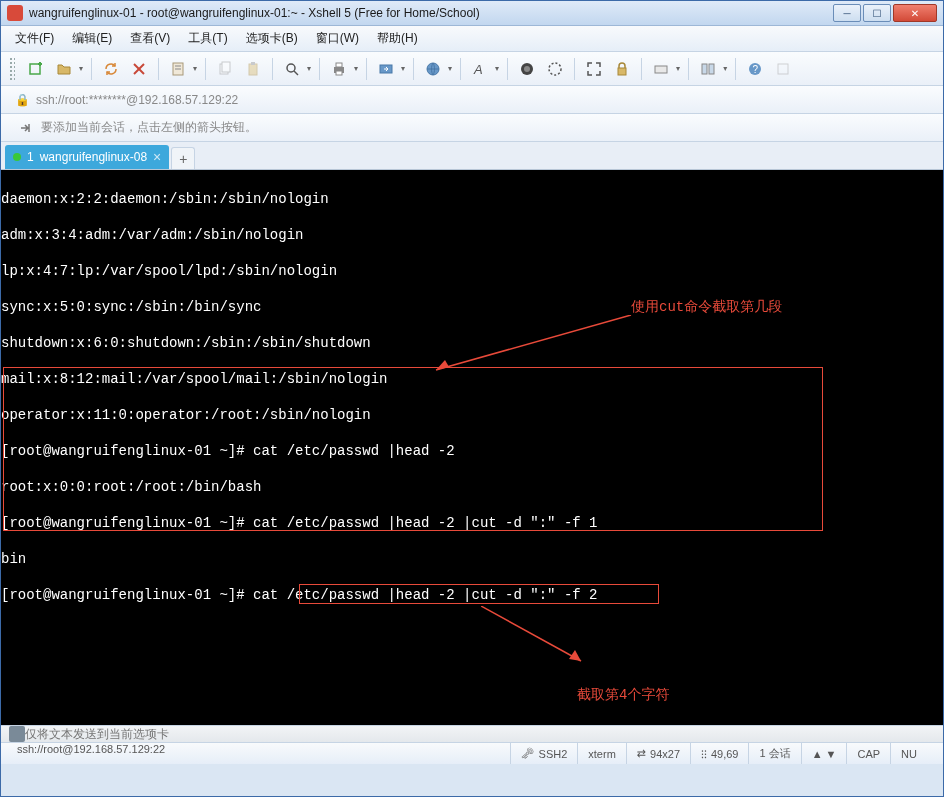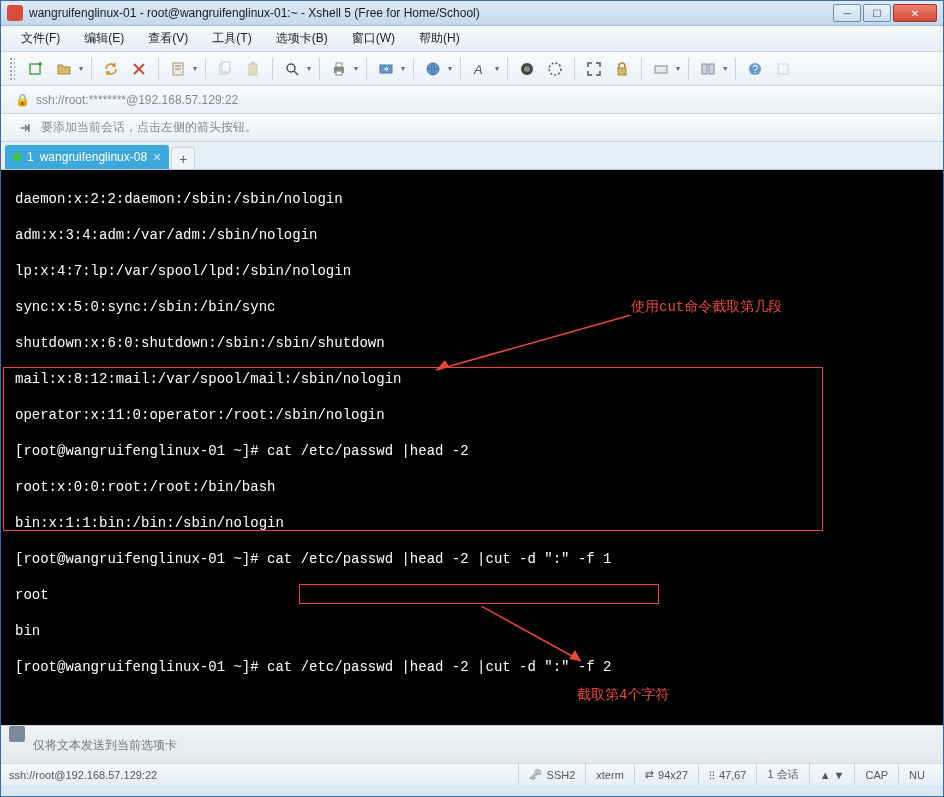--- a/index.html
+++ b/index.html
@@ -3,44 +3,44 @@
 <meta charset="utf-8">
 <style>
 * { margin: 0; padding: 0; box-sizing: border-box; }
 body { font-family: "Microsoft YaHei", "Segoe UI", Tahoma, sans-serif; font-size: 12px; background: #dae6f3; width: 944px; height: 797px; overflow: hidden; border: 1px solid #3c6aa8; }
 .titlebar { height: 22px; background: linear-gradient(#dfeaf8, #c2d7ef); display: flex; align-items: center; padding: 12px 6px; border-bottom: 1px solid #9db7d6; }
 .titlebar .app-icon { width: 16px; height: 16px; background: #d84a3a; border-radius: 3px; margin-right: 6px; }
 .titlebar .title { flex: 1; color: #1a1a1a; font-size: 12px; }
 .winbtns { display: flex; gap: 0; }
 .winbtn { width: 28px; height: 18px; border: 1px solid #6a8db8; background: linear-gradient(#eaf1fa,#cddef0); display: flex; align-items: center; justify-content: center; font-size: 10px; color: #2a4a70; border-radius: 2px; margin-left: 2px; }
 .winbtn.close { background: linear-gradient(#f08070,#d24a38); color: #fff; width: 44px; border-color: #a03828; }
-.menubar { height: 26px; background: linear-gradient(#f8fafc,#e6eef8); border-bottom: 1px solid #c6d4e4; display: flex; align-items: center; padding: 0 4px; gap: 8px; }
+.menubar { height: 26px; background: linear-gradient(#f8fafc,#e6eef8); border-bottom: 1px solid #c6d4e4; display: flex; align-items: center; padding: 0 4px; gap: 2px; }
 .menubar .mitem { padding: 3px 8px; color: #222; cursor: default; }
 .toolbar { height: 34px; background: linear-gradient(#fafcfe,#eaf0f8); border-bottom: 1px solid #c6d4e4; display: flex; align-items: center; padding: 0 8px; gap: 6px; position: relative; }
 .toolbar .dragdots { width: 6px; height: 24px; background-image: radial-gradient(#9aa 1px, transparent 1px); background-size: 4px 4px; margin-right: 4px; }
 .tbtn { width: 22px; height: 22px; display: flex; align-items: center; justify-content: center; color: #555; border-radius: 2px; }
 .tbtn.accent { color: #4aa84a; }
 .tsep { width: 1px; height: 22px; background: #c6d4e4; margin: 0 2px; }
 .dd { font-size: 8px; color: #666; margin-left: -2px; }
 .addrbar { height: 28px; background: linear-gradient(#fafcfe,#eaf0f8); border-bottom: 1px solid #c6d4e4; display: flex; align-items: center; padding: 0 8px; gap: 6px; }
 .addrbar .lock { color: #b8a868; font-size: 12px; }
 .addrbar .addr { color: #888; font-size: 12px; }
 .hintbar { height: 28px; background: linear-gradient(#fafcfe,#eaf0f8); border-bottom: 1px solid #c6d4e4; display: flex; align-items: center; padding: 0 10px; gap: 8px; color: #888; }
 .tabsbar { height: 28px; background: #e8eef6; border-bottom: 1px solid #b8c6d6; display: flex; align-items: flex-end; padding: 0 4px; }
 .tab { height: 24px; background: #3da8dc; color: #fff; border-radius: 3px 3px 0 0; display: flex; align-items: center; padding: 0 8px; gap: 6px; font-size: 12px; margin-right: 2px; }
 .tab .dot { width: 8px; height: 8px; background: #3ac83a; border-radius: 50%; }
 .tab .close { color: #cfe8f6; font-size: 14px; line-height: 1; cursor: pointer; }
 .newtab { width: 24px; height: 22px; background: #f0f4f8; border: 1px solid #c6d4e4; border-bottom: none; border-radius: 3px 3px 0 0; display: flex; align-items: center; justify-content: center; color: #666; font-size: 14px; }
-.terminal { height: 555px; background: #000; color: #fff; font-family: "Consolas", "Courier New", monospace; font-size: 14px; line-height: 18px; padding: 2px 14px; position: relative; overflow: hidden; white-space: pre; }
+.terminal { height: 555px; background: #000; color: #fff; font-family: "Consolas", "Courier New", monospace; font-size: 14px; line-height: 18px; padding: 2px 0; position: relative; overflow: hidden; white-space: pre; }
 .terminal .redtxt { color: #e84a3a; position: absolute; }
 .terminal .redbox { position: absolute; border: 1px solid #e84a3a; pointer-events: none; }
-.sendbar { height: 38px; background: linear-gradient(#f2f4f6,#e4e8ec); border-top: 1px solid #c6d4e4; display: flex; padding: 0 8px; gap: 8px; }
+.sendbar { height: 17px; background: linear-gradient(#f2f4f6,#e4e8ec); border-top: 1px solid #c6d4e4; display: flex; align-items: center; padding: 0 8px; }
 .sendbar .sendicon { width: 16px; height: 16px; background: #7a8a98; border-radius: 2px; }
 .sendbar input { flex: 1; border: none; background: transparent; font-size: 12px; color: #999; outline: none; }
-.statusbar { height: 22px; background: linear-gradient(#f8fafc,#e6eef8); border-top: 1px solid #c6d4e4; display: flex; align-items: center; padding: 0 8px; font-size: 11px; color: #555; }
+.statusbar { height: 22px; background: linear-gradient(#f8fafc,#e6eef8); border-top: 1px solid #c6d4e4; display: flex; padding: 0 16px; font-size: 11px; color: #555; }
 .statusbar .sp { flex: 1; }
 .statusbar .cell { padding: 0 10px; border-left: 1px solid #c6d4e4; height: 100%; display: flex; align-items: center; gap: 4px; }
 svg { display: block; }
 </style>
 </head>
 <body>
 
 <div class="titlebar">
   <div class="app-icon"></div>
   <div class="title">wangruifenglinux-01 - root@wangruifenglinux-01:~ - Xshell 5 (Free for Home/School)</div>
@@ -236,23 +236,21 @@
 <div class="terminal">
 <div>daemon:x:2:2:daemon:/sbin:/sbin/nologin</div>
 <div>adm:x:3:4:adm:/var/adm:/sbin/nologin</div>
 <div>lp:x:4:7:lp:/var/spool/lpd:/sbin/nologin</div>
 <div>sync:x:5:0:sync:/sbin:/bin/sync</div>
 <div>shutdown:x:6:0:shutdown:/sbin:/sbin/shutdown</div>
 <div>mail:x:8:12:mail:/var/spool/mail:/sbin/nologin</div>
 <div>operator:x:11:0:operator:/root:/sbin/nologin</div>
 <div>[root@wangruifenglinux-01 ~]# cat /etc/passwd |head -2</div>
 <div>root:x:0:0:root:/root:/bin/bash</div>
-<div>bin:x:1:1:bin:/bin:/sbin/nologin</div>
 <div>[root@wangruifenglinux-01 ~]# cat /etc/passwd |head -2 |cut -d ":" -f 1</div>
-<div>root</div>
 <div>bin</div>
 <div>[root@wangruifenglinux-01 ~]# cat /etc/passwd |head -2 |cut -d ":" -f 2</div>
 
 
 
 
 
 
 
 
@@ -288,19 +286,19 @@
       <span>🗝</span>
       <span>SSH2</span>
     </span>
   <span class="cell">xterm</span>
   <span class="cell">
       <span>⇄</span>
       <span>94x27</span>
     </span>
   <span class="cell">
       <span>⁝⁝</span>
-      <span>47,67</span>
+      <span>49,69</span>
     </span>
   <span class="cell">1 会话</span>
   <span class="cell">▲ ▼</span>
   <span class="cell">CAP</span>
   <span class="cell">NU</span>
 </div>
 
 </body></html>

